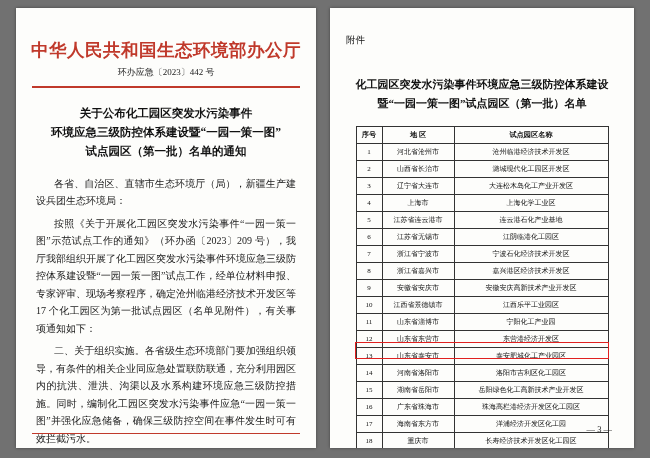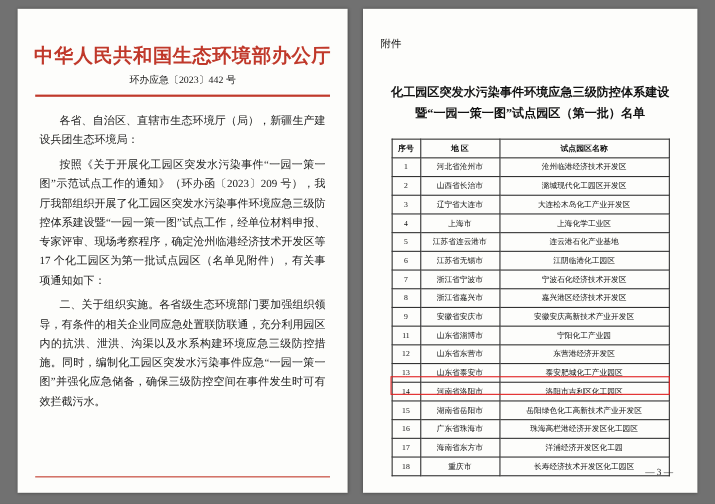--- a/index.html
+++ b/index.html
@@ -156,20 +156,25 @@
 </head>
 <body>
 
 <div class="page-wrap">
 
   <div class="doc-left">
     <div class="letterhead">中华人民共和国生态环境部办公厅</div>
     <div class="doc-number">环办应急〔2023〕442 号</div>
     <div class="red-rule"></div>
 
+    <div class="doc-title">
+      <div>关于公布化工园区突发水污染事件</div>
+      <div>环境应急三级防控体系建设暨“一园一策一图”</div>
+      <div>试点园区（第一批）名单的通知</div>
+    </div>
 
     <div class="body-text">
       <p>各省、自治区、直辖市生态环境厅（局），新疆生产建设兵团生态环境局：</p>
       <p>按照《关于开展化工园区突发水污染事件“一园一策一图”示范试点工作的通知》（环办函〔2023〕209 号），我厅我部组织开展了化工园区突发水污染事件环境应急三级防控体系建设暨“一园一策一图”试点工作，经单位材料申报、专家评审、现场考察程序，确定沧州临港经济技术开发区等 17 个化工园区为第一批试点园区（名单见附件），有关事项通知如下：</p>
       <p>二、关于组织实施。各省级生态环境部门要加强组织领导，有条件的相关企业同应急处置联防联通，充分利用园区内的抗洪、泄洪、沟渠以及水系构建环境应急三级防控措施。同时，编制化工园区突发水污染事件应急“一园一策一图”并强化应急储备，确保三级防控空间在事件发生时可有效拦截污水。</p>
     </div>
 
     <div class="red-rule-bottom"></div>
   </div>
 
@@ -233,20 +238,25 @@
             <td>8</td>
             <td>浙江省嘉兴市</td>
             <td>嘉兴港区经济技术开发区</td>
           </tr>
           <tr>
             <td>9</td>
             <td>安徽省安庆市</td>
             <td>安徽安庆高新技术产业开发区</td>
           </tr>
           <tr>
+            <td>10</td>
+            <td>江西省景德镇市</td>
+            <td>江西乐平工业园区</td>
+          </tr>
+          <tr>
             <td>11</td>
             <td>山东省淄博市</td>
             <td>宁阳化工产业园</td>
           </tr>
           <tr>
             <td>12</td>
             <td>山东省东营市</td>
             <td>东营港经济开发区</td>
           </tr>
           <tr>

